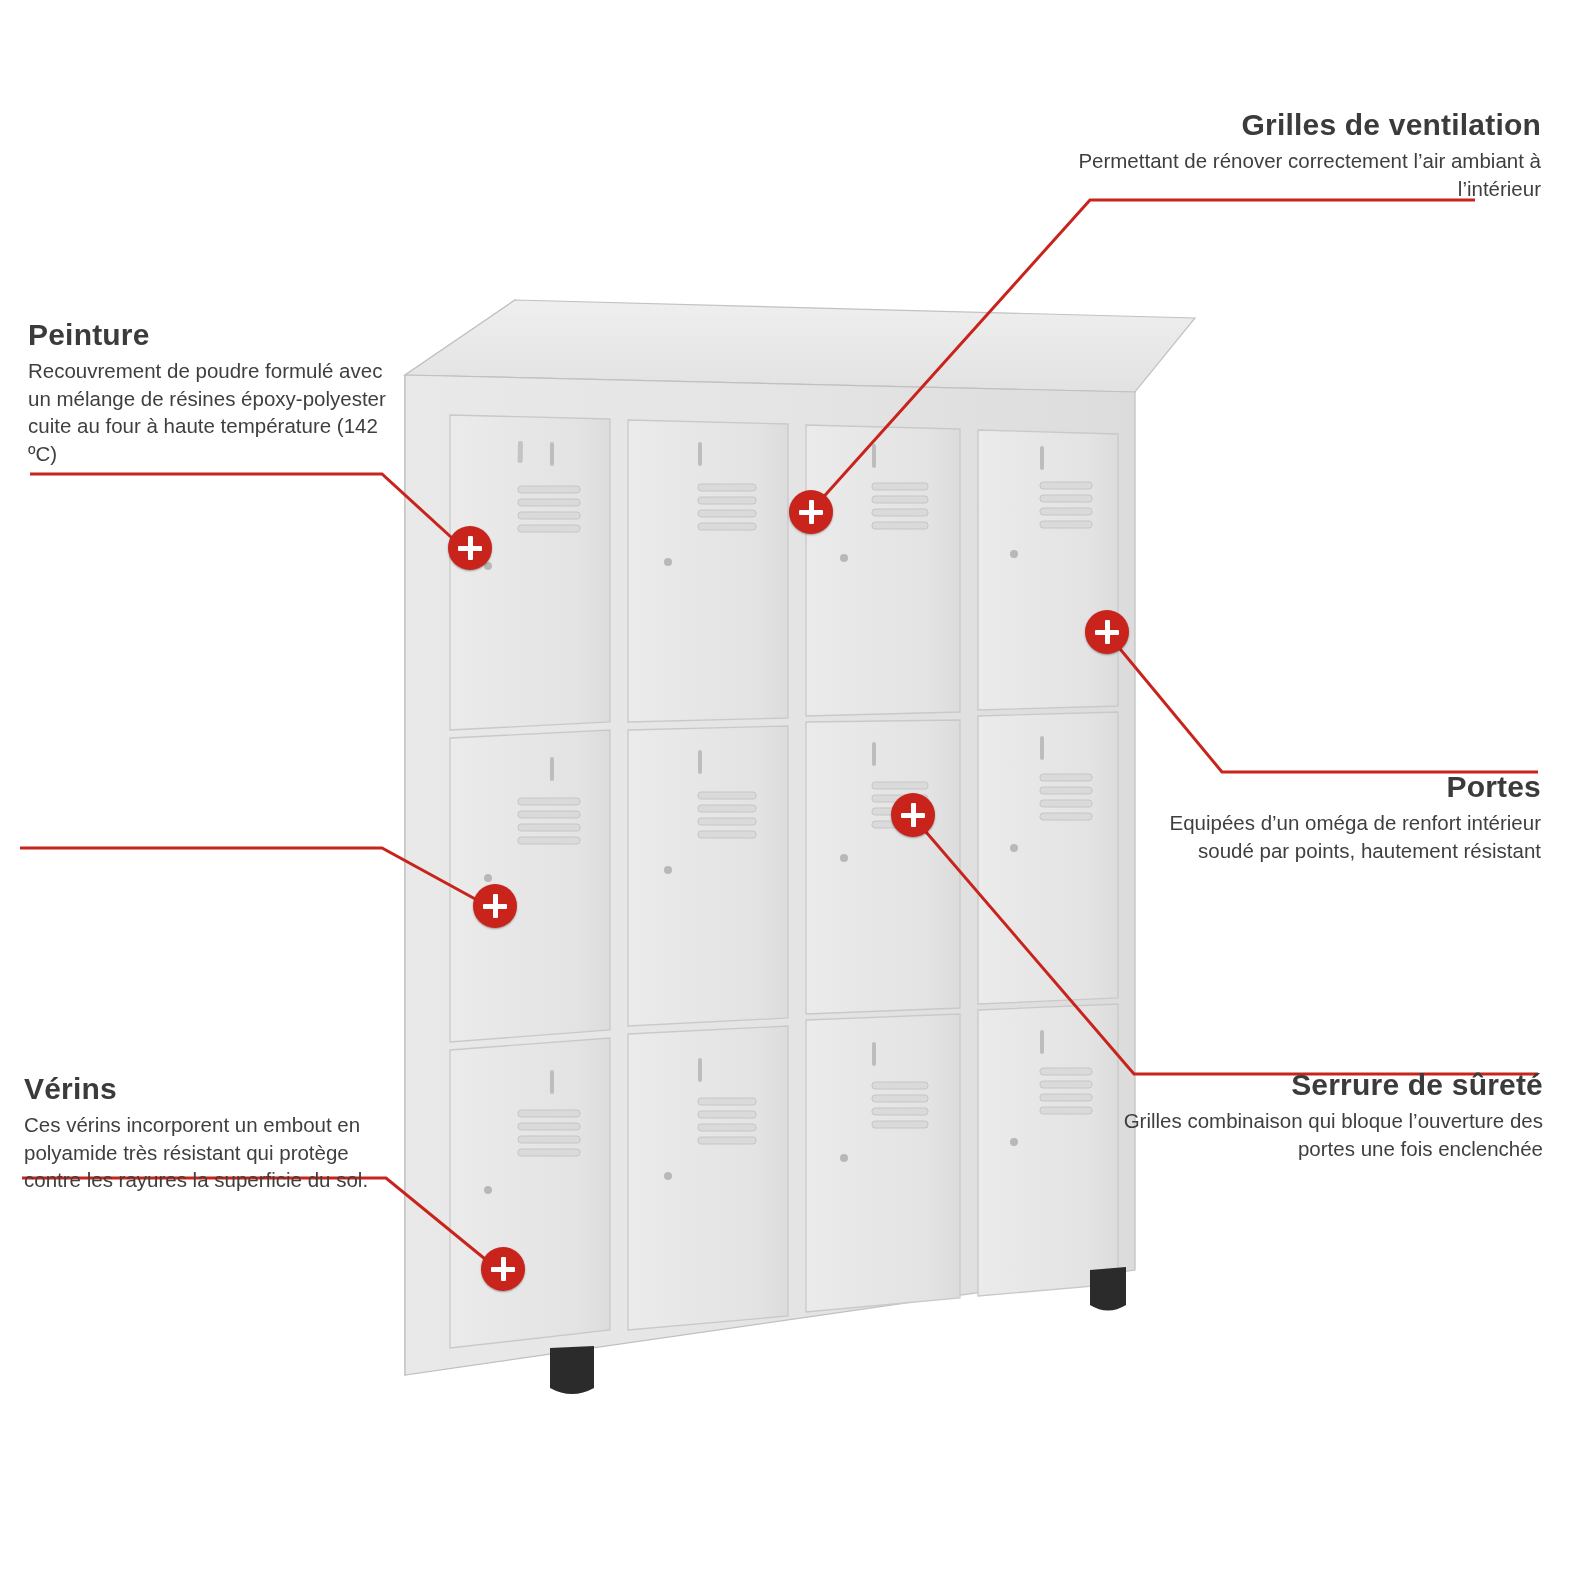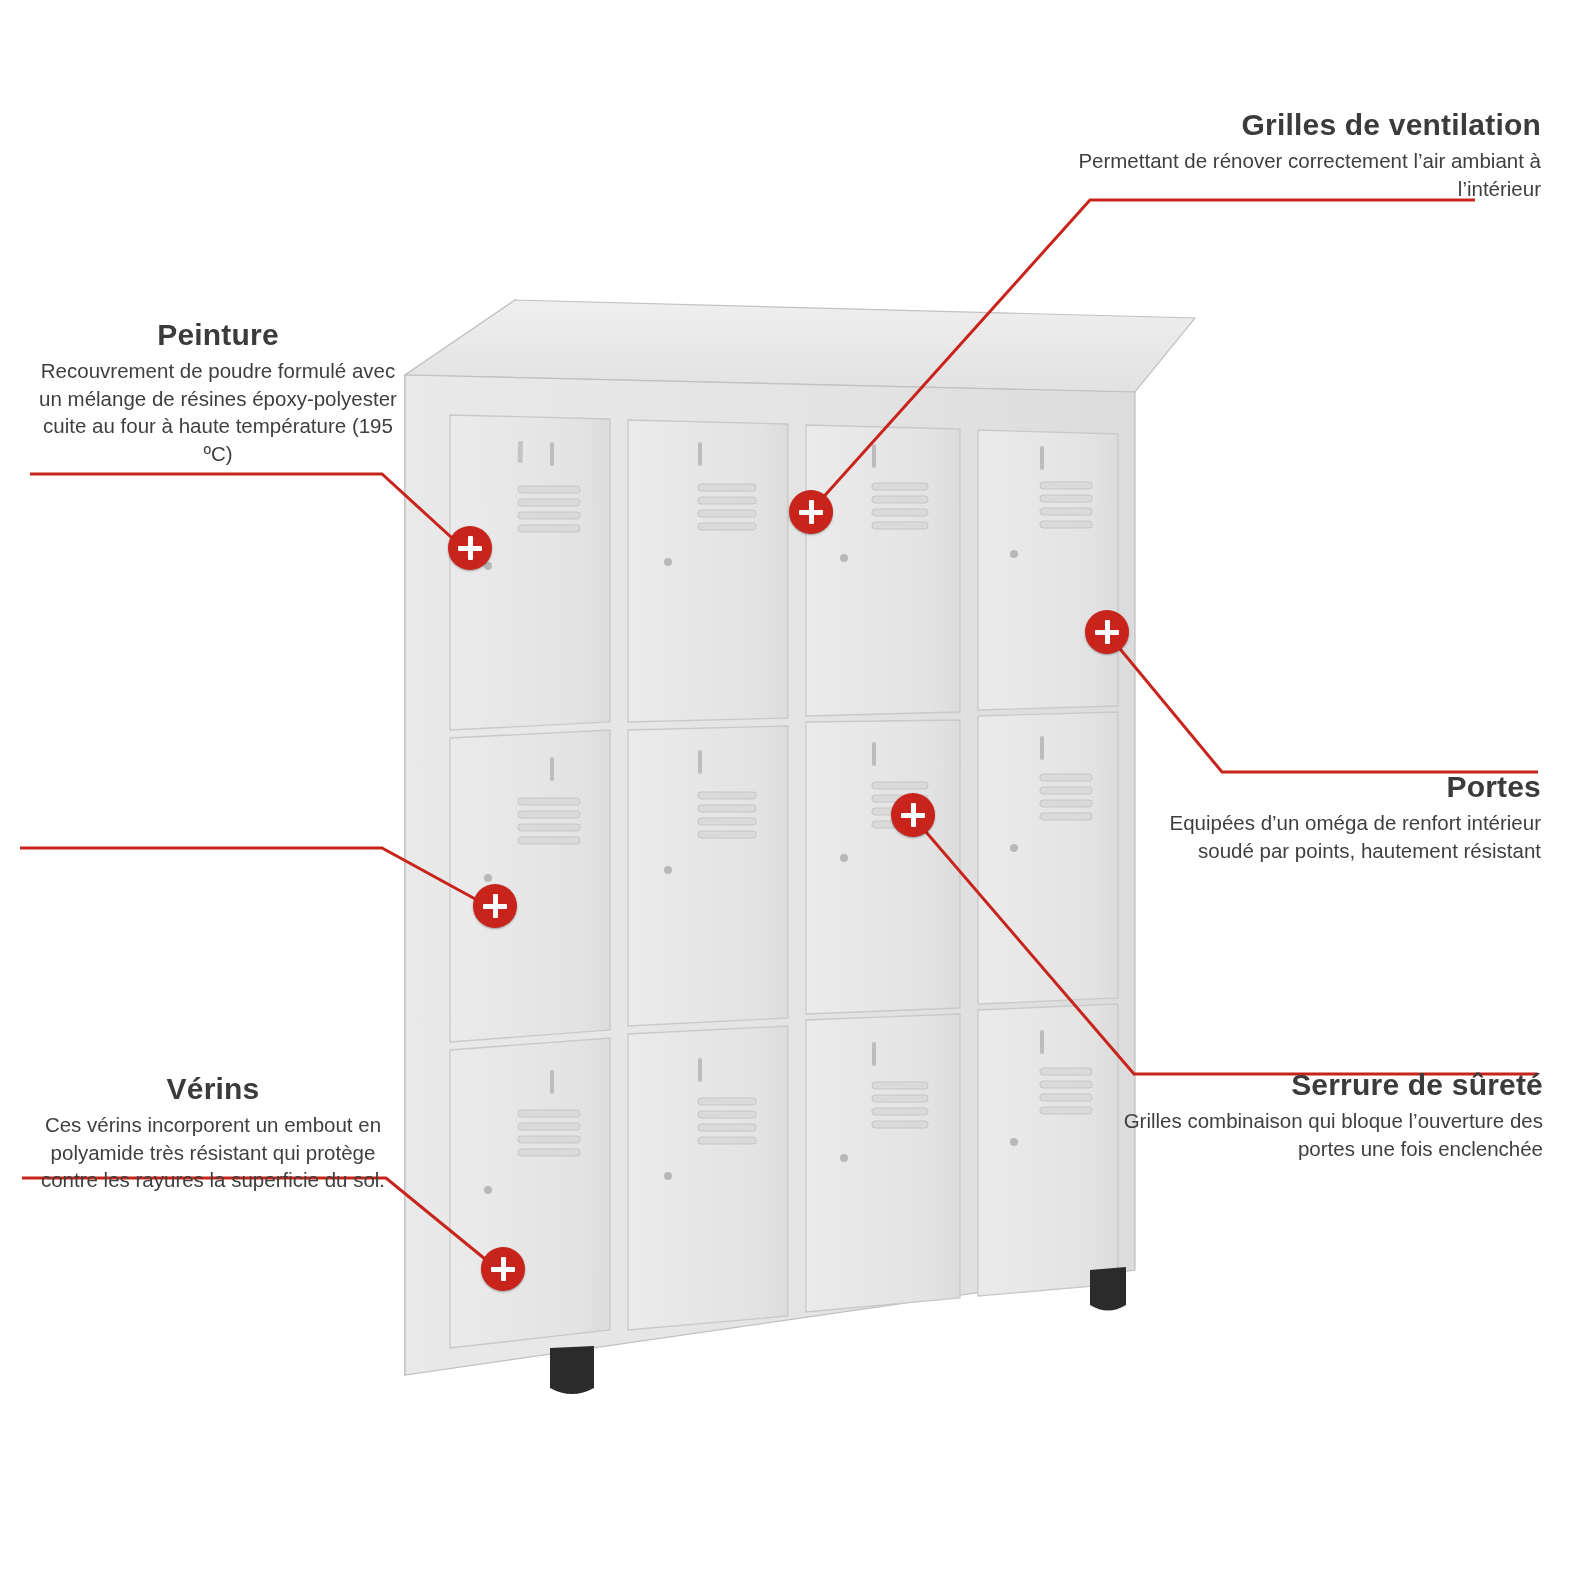--- a/index.html
+++ b/index.html
@@ -27,21 +27,21 @@
     color: #3b3b3b;
     letter-spacing: 0.2px;
     margin-bottom: 6px;
     line-height: 1.1;
   }
   .callout .body {
     font-size: 20.5px;
     line-height: 1.35;
     color: #3f3f3f;
   }
-  .left { text-align: center; }
+  .left { text-align: left; }
   .right { text-align: right; }
 
   
   #leaders {
     position: absolute;
     left: 0; top: 0;
     width: 1571px;
     height: 1571px;
     pointer-events: none;
   }
@@ -282,21 +282,21 @@
 
   <div class="marker" style="left:448px;  top:526px;"></div>
   <div class="marker" style="left:473px;  top:884px;"></div>
   <div class="marker" style="left:481px;  top:1247px;"></div>
   <div class="marker" style="left:789px;  top:490px;"></div>
   <div class="marker" style="left:1085px; top:610px;"></div>
   <div class="marker" style="left:891px;  top:793px;"></div>
 
   <div class="callout left" style="left:28px; top:318px; width:380px;">
     <div class="title">Peinture</div>
-    <div class="body">Recouvrement de poudre formulé avec un mélange de résines époxy-polyester cuite au four à haute température (195 ºC)</div>
+    <div class="body">Recouvrement de poudre formulé avec un mélange de résines époxy-polyester cuite au four à haute température (142 ºC)</div>
   </div>
 
 
   <div class="callout right" style="right:30px; top:108px; width:480px;">
     <div class="title">Grilles de ventilation</div>
     <div class="body">Permettant de rénover correctement l’air ambiant à l’intérieur</div>
   </div>
 
   <div class="callout left" style="left:24px; top:1072px; width:378px;">
     <div class="title">Vérins</div>

